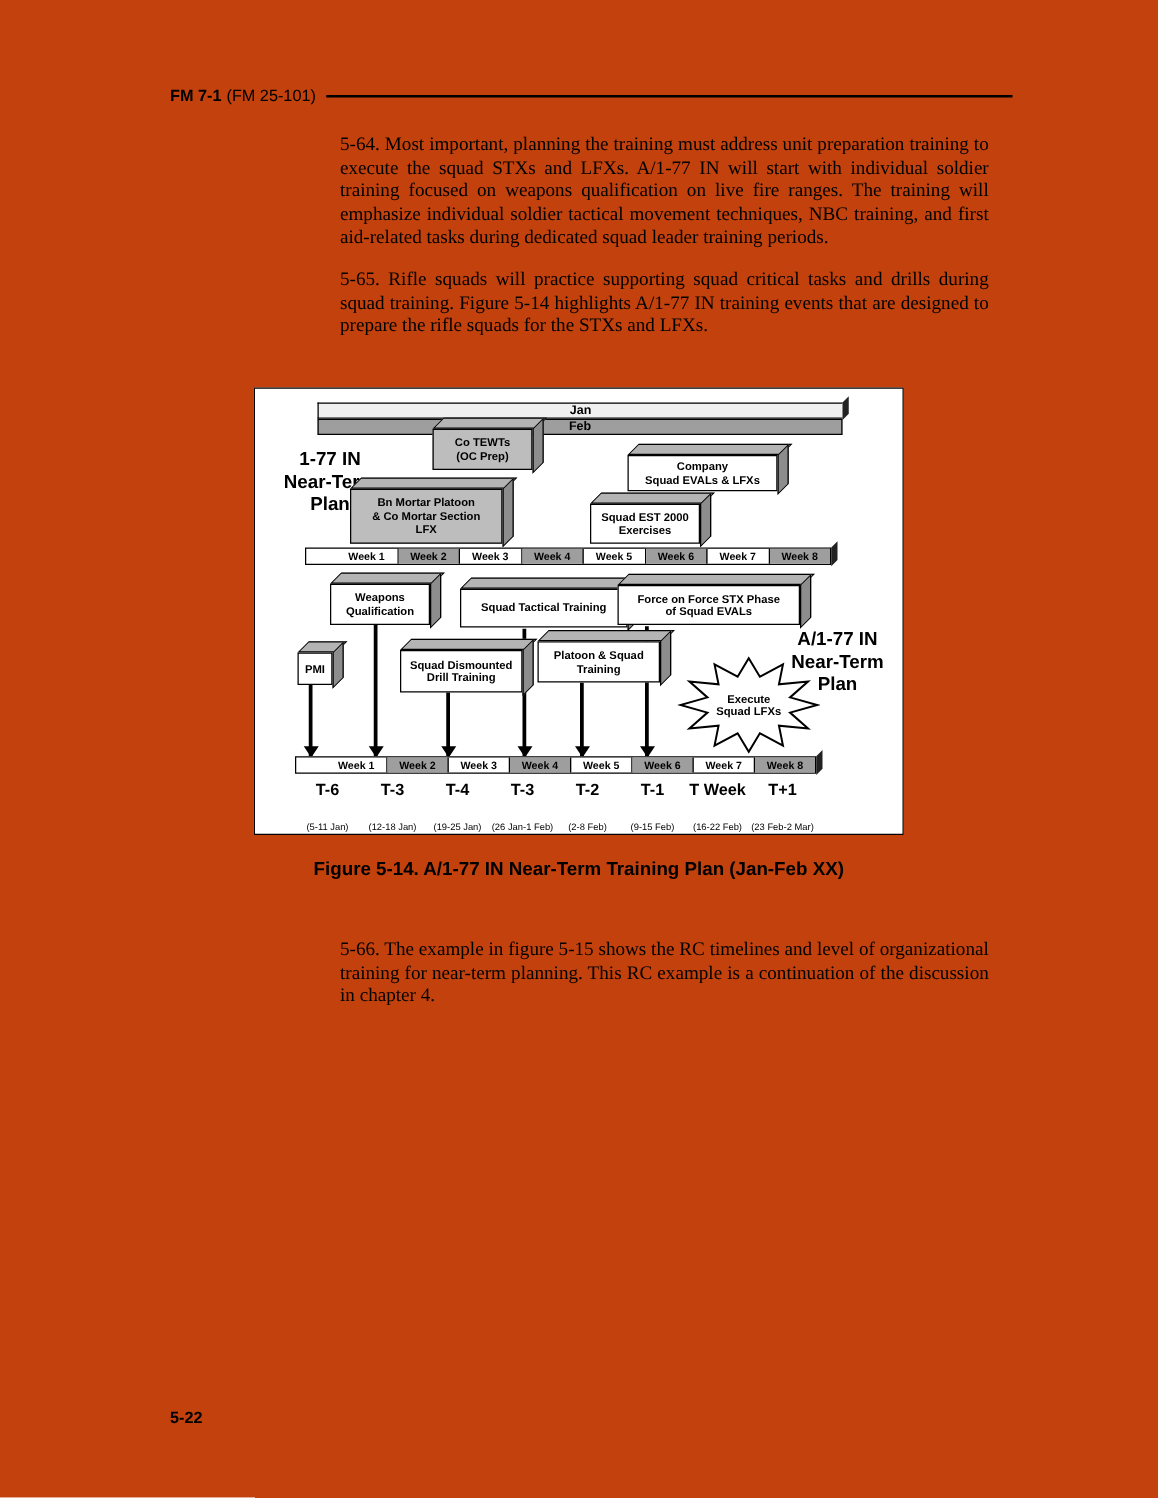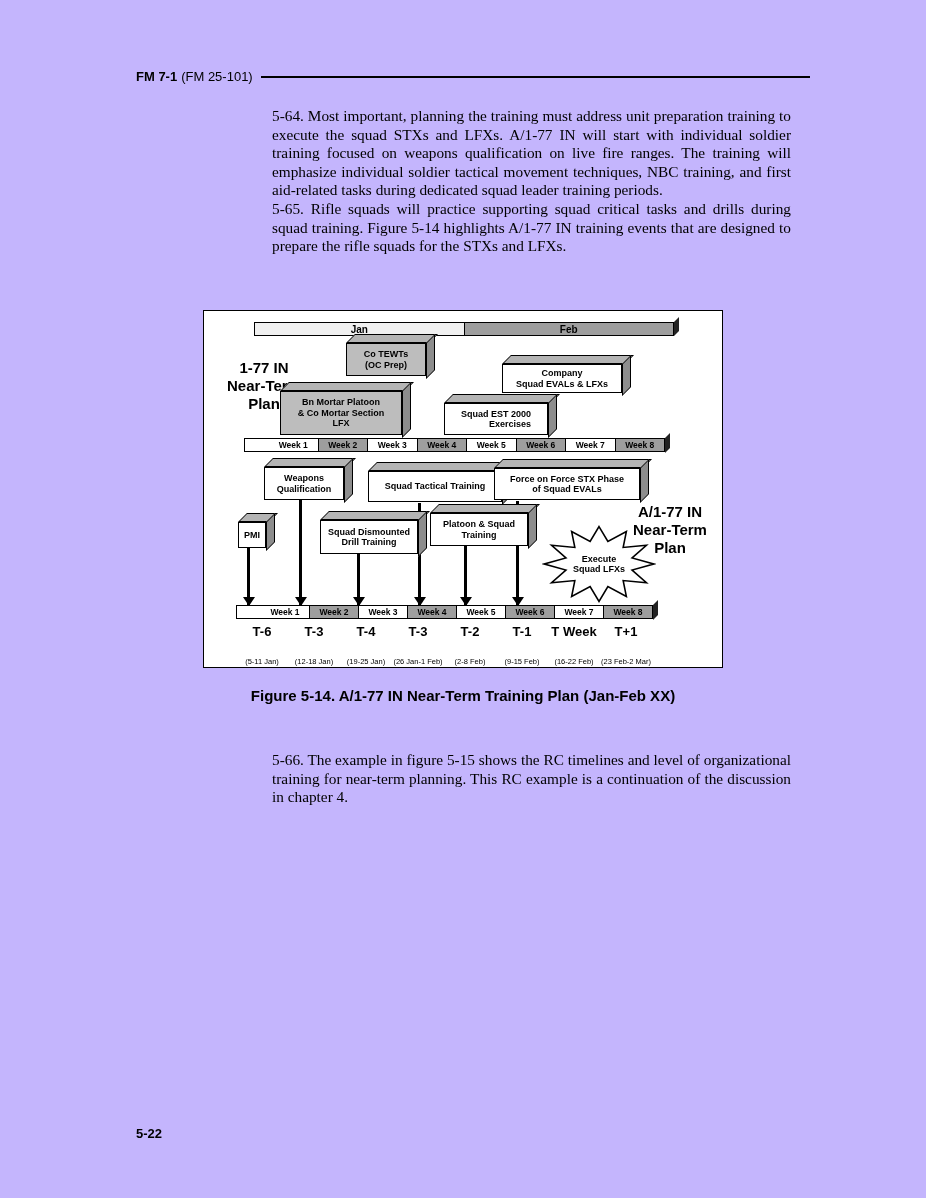--- a/index.html
+++ b/index.html
@@ -1,51 +1,51 @@
 <!DOCTYPE html>
 <html><head>
 <meta charset="utf-8">
 <style>
   * { margin:0; padding:0; box-sizing:border-box; }
   html,body { background:#fff; }
   .page {
-    position:relative; width:926px; height:1198px; background:#c4b5fd;
+    position:relative; width:926px; height:1198px; background:#c2410c;
     font-family:"Liberation Serif", serif; overflow:hidden;text-decoration:underline;
   }
 
   
   .header {
     position:absolute; left:136px; top:69px; width:674px;
     display:flex; align-items:center;
     font-family:"Liberation Sans", sans-serif; font-size:13px; color:#000;
   }
   .hdr-bold { font-weight:bold; }
   .hdr-rest { margin-left:4px; }
   .hdr-rule { flex:1; height:2px; background:#000; margin-left:8px; margin-top:1px; }
 
   
   .bodytext {
     position:absolute; left:272px; top:107px; width:519px;
     font-size:15.3px; line-height:18.6px; text-align:justify; color:#000;
   }
-  .bodytext p + p { margin-top:0; }
+  .bodytext p + p { margin-top:15px; }
   .para-566 {
     position:absolute; left:272px; top:751px; width:519px;
     font-size:15.3px; line-height:18.6px; text-align:justify; color:#000;
   }
 
   
   .figure-frame {
     position:absolute; left:203px; top:310px; width:520px; height:358px;
     border:1.6px solid #000; background:#fff;
     font-family:"Liberation Sans", sans-serif; color:#000;
   }
 
   
-  .month-bar { position:absolute; left:50px; top:11px; width:420px; height:14px; display:flex; }
+  .month-bar { position:absolute; left:50px; top:11px; width:420px; height:14px; display:flex;flex-direction:column; }
   .month {
     flex:1; border:1.5px solid #000; font-size:10px; font-weight:bold;
     display:flex; align-items:center; justify-content:center;
   }
   .month.jan { background:#f0f0f0; border-right:none; }
   .month.feb { background:#9e9e9e; }
   .month-bar::after {
     content:""; position:absolute; right:-5px; top:0; height:100%; width:5px;
     background:#222; transform:skewY(-45deg); transform-origin:0 0;
   }
@@ -73,21 +73,21 @@
   .b3d::after {
     content:""; position:absolute; top:-1.5px; right:-10px;
     height:calc(100% + 3px); width:7px; background:#8d8d8d; border:1.5px solid #000;
     transform:skewY(-45deg); transform-origin:0 0; z-index:-1;
   }
   .b3d.gray { background:#bdbdbd; }
 
   .ev-cotewts    { left:142px; top:32px;  width:80px;  height:33px; }
   .ev-company    { left:298px; top:53px;  width:120px; height:29px; }
   .ev-bnmortar   { left:76px;  top:80px;  width:122px; height:44px; }
-  .ev-est        { left:240px; top:92px;  width:104px; height:32px;text-align:right; }
+  .ev-est        { left:268px; top:92px;  width:88px; height:32px; }
   .ev-weapons    { left:60px;  top:156px; width:80px;  height:33px; }
   .ev-tactical   { left:164px; top:160px; width:134px; height:31px; }
   .ev-fof        { left:290px; top:157px; width:146px; height:32px; }
   .ev-pmi        { left:34px;  top:211px; width:28px;  height:26px; }
   .ev-dismounted { left:116px; top:209px; width:98px;  height:34px; }
   .ev-platoon    { left:226px; top:202px; width:98px;  height:33px; }
 
   
   .week-bar {
     position:absolute; display:flex; height:14px;

